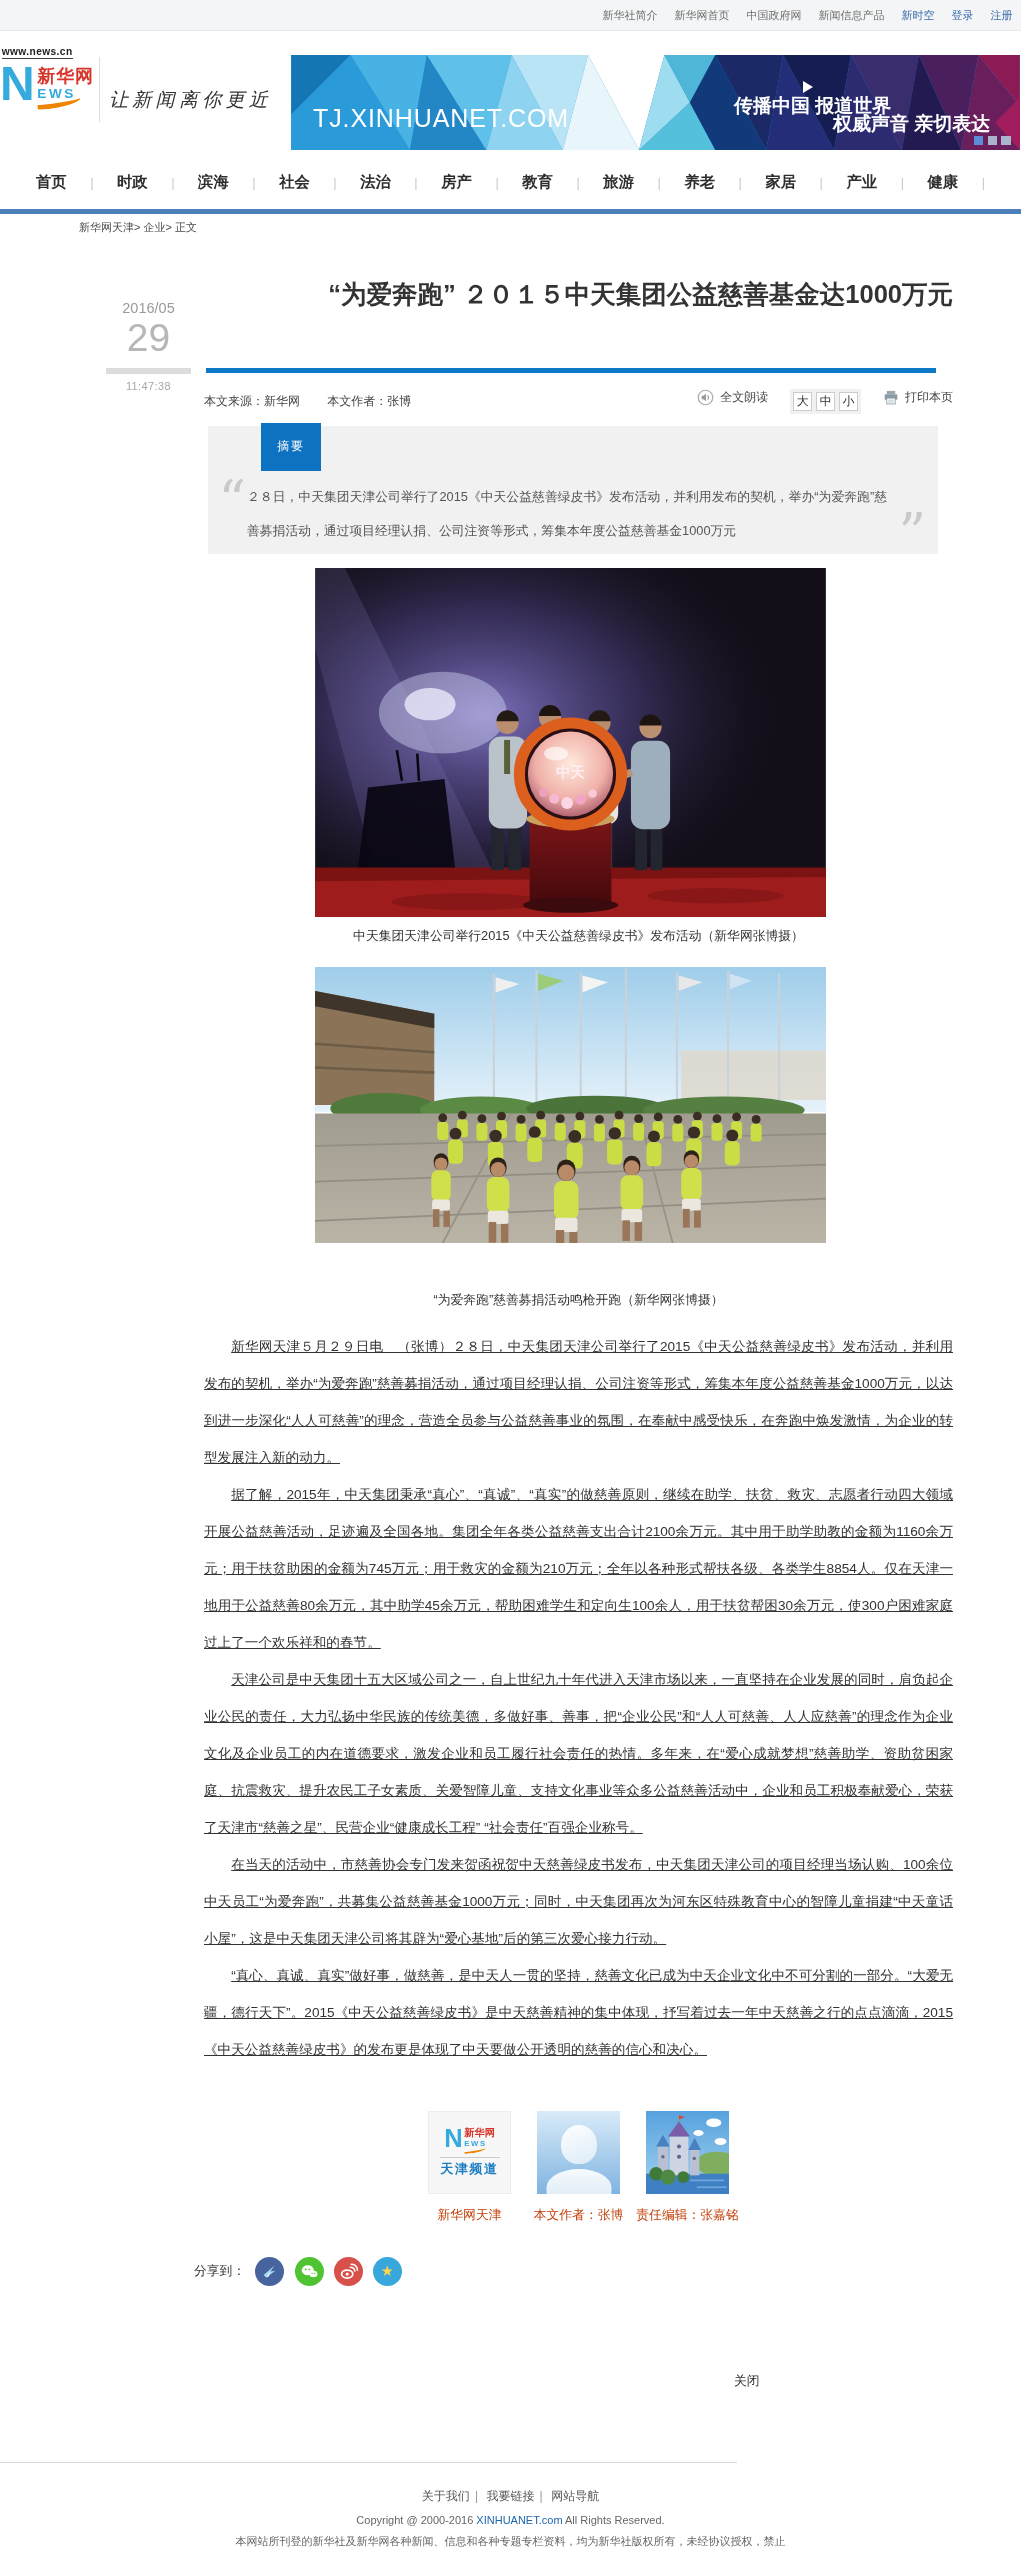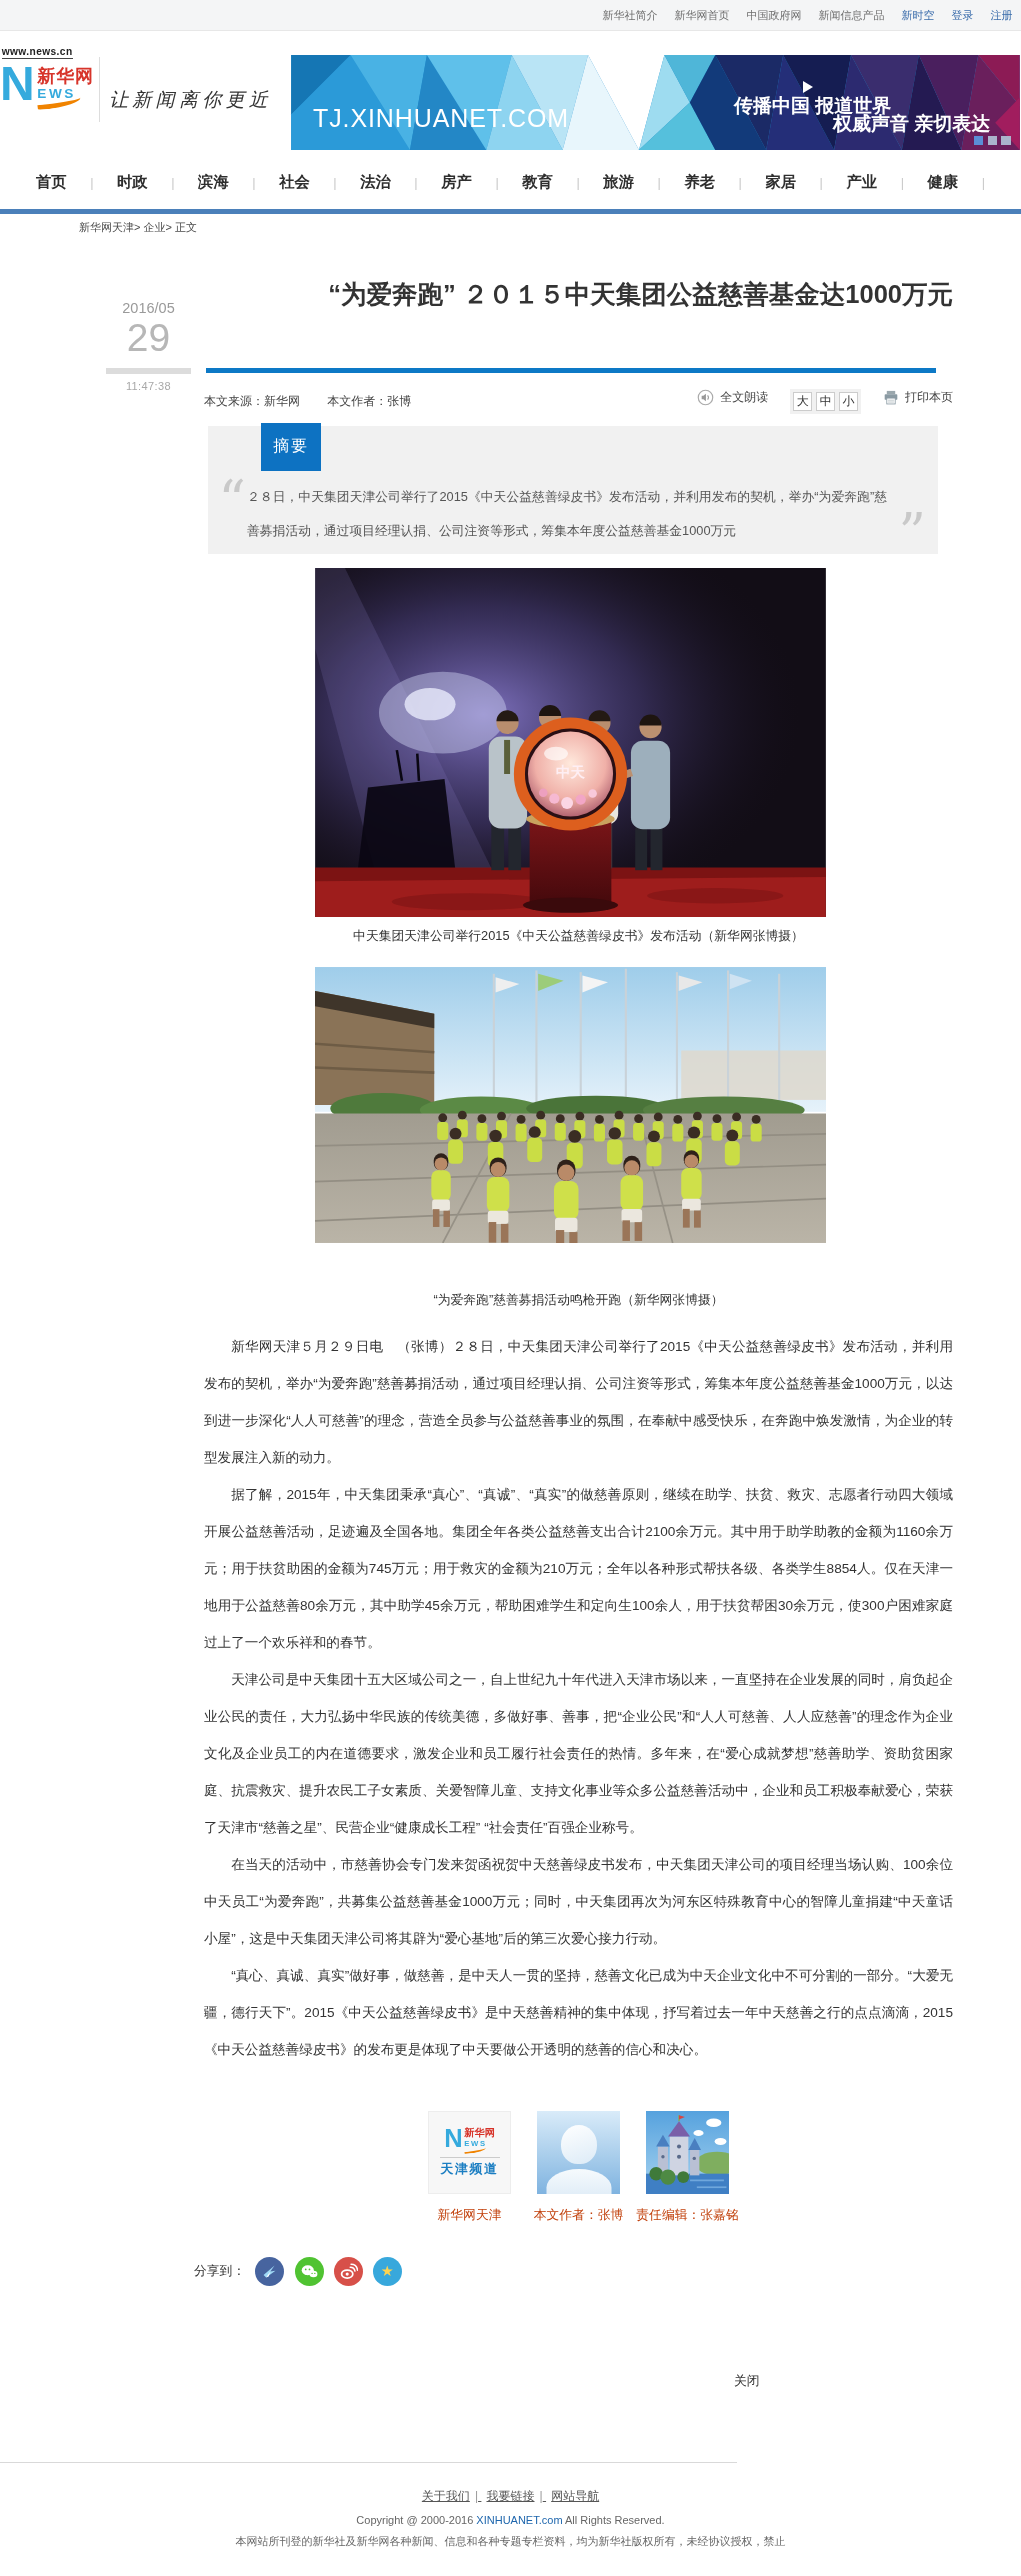--- a/index.html
+++ b/index.html
@@ -70,38 +70,38 @@
   .meta-left span { margin-right:24px; }
   .meta-right { display:flex; align-items:flex-start; gap:22px; }
   .mgroup { display:flex; align-items:center; gap:6px; color:#444; cursor:pointer; }
   .size-group { display:flex; gap:3.4px; background:#f1f1f1; padding:2.6px; }
   .size-box { width:19.6px; height:19.6px; background:#fff; border:0.9px solid #ccc;
     display:flex; align-items:center; justify-content:center; font-size:12px; color:#333; cursor:pointer; }
 
   
   .abstract { position:absolute; left:208px; top:426px; width:730px; height:128px; background:#f1f1f1; }
   .abstract-tag { position:absolute; left:53px; top:-3.4px; width:60px; height:48px; background:#0d72c2;
-    color:#fff; font-size:16px; display:flex; align-items:center; justify-content:center; letter-spacing:1.7px; }
+    color:#fff; font-size:12px; display:flex; align-items:center; justify-content:center; letter-spacing:1.7px; }
   .quote { position:absolute; font-family:"DejaVu Serif",serif; font-size:54px; color:#c9c9c9; line-height:1; }
   .quote.open { left:10.2px; top:48px; }
   .quote.close { right:12px; bottom:-6.8px; }
   .abstract-text { position:absolute; left:39px; right:51px; top:54px;
     font-size:12.8px; color:#555; line-height:34px; text-align:justify; }
 
   
   .photo1 { position:absolute; left:315px; top:568px; width:511px; height:349px; overflow:hidden; }
   .caption { position:absolute; left:204px; width:749px; text-align:center; font-size:12.8px; color:#333; }
   .caption1 { top:928px; }
   .photo2 { position:absolute; left:315px; top:967px; width:511px; height:276px; overflow:hidden; }
   .caption2 { top:1292px; }
 
   
   .body-text { position:absolute; left:204px; top:1328px; width:749px;
     font-size:13.6px; color:#333; line-height:37px; text-align:justify; }
-  .body-text p { margin:0; text-indent:2em; }
+  .body-text p { margin:0; text-indent:2em;text-decoration:underline; }
 
   
   .cards { position:absolute; left:204px; top:2111px; width:749px;
     display:flex; justify-content:center; }
   .card { width:109px; display:flex; flex-direction:column; align-items:center; }
   .card-img { width:83px; height:83px; position:relative; overflow:hidden; }
   .card-caption { margin-top:13px; font-size:12.8px; color:#c2410c; white-space:nowrap; }
   .card1-img { background:#f7f7f7; border:0.9px solid #ededed;
     display:flex; flex-direction:column; align-items:center; justify-content:center; }
   .mini-logo { display:flex; align-items:flex-start; }
@@ -125,21 +125,21 @@
   .share-row { position:absolute; left:194px; top:2257px; display:flex; align-items:center; gap:10.2px; }
   .share-label { font-size:12.8px; color:#333; }
   .sicon { width:29px; height:29px; border-radius:50%; display:flex;
     align-items:center; justify-content:center; cursor:pointer; }
   .close-link { position:absolute; left:734px; top:2373px; font-size:12.8px; color:#333; cursor:pointer; }
 
   
   .footer-divider { position:absolute; left:0; top:2462px; width:737px; height:0.9px; background:#d9d9d9; }
   .footer { position:absolute; left:0; top:2488px; width:1021px; text-align:center;
     color:#666; font-size:11px; }
-  .f-links { font-size:12px; color:#555; margin-bottom:8.5px;text-decoration:underline; }
+  .f-links { font-size:12px; color:#555; margin-bottom:8.5px; }
   .f-links span.lnk { margin:0 5.1px; cursor:pointer; }
   .f-sep { color:#999; }
   .f-copy { margin-bottom:8.5px; color:#666; }
   .f-copy .xh { color:#1e66ad; cursor:pointer; }
   .f-legal { color:#666; }
 </style>
 </head>
 <body>
 
 <div class="page">

